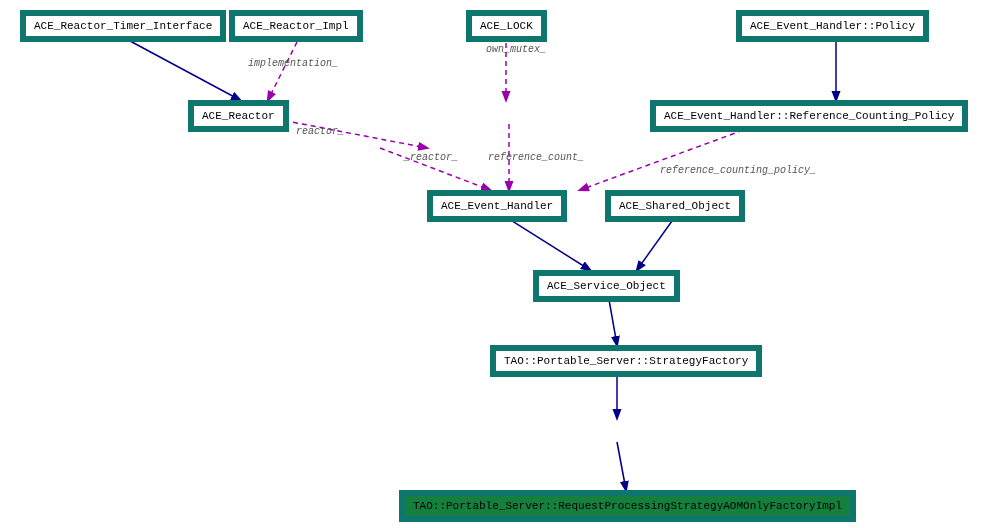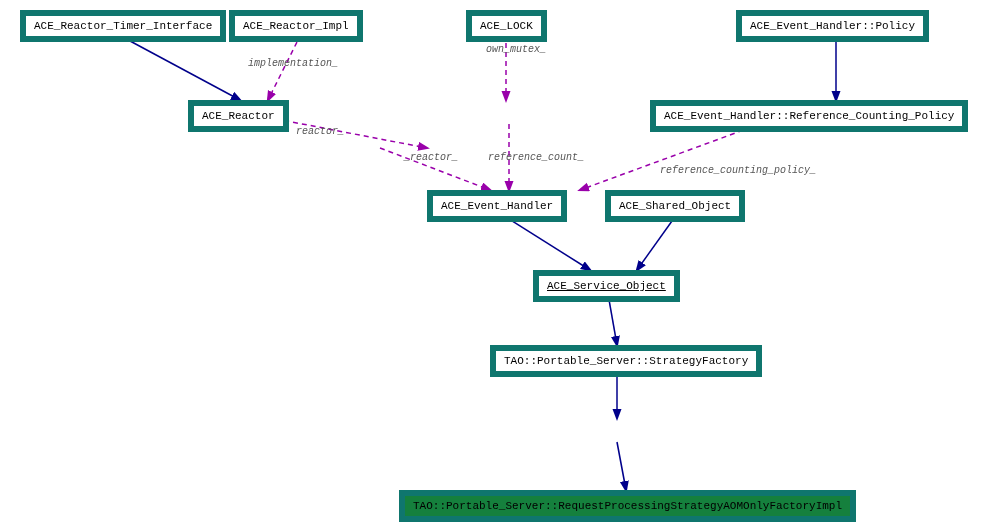--- a/index.html
+++ b/index.html
@@ -97,21 +97,21 @@
 
   <div class="node" style="left:188px; top:100px;">ACE_Reactor</div>
 
 
   <div class="node" style="left:650px; top:100px;">ACE_Event_Handler::Reference_Counting_Policy</div>
 
   <div class="node" style="left:427px; top:190px;">ACE_Event_Handler</div>
 
   <div class="node" style="left:605px; top:190px;">ACE_Shared_Object</div>
 
-  <div class="node" style="left:533px; top:270px;text-decoration:underline;">ACE_Service_Object</div>
+  <div class="node" style="left:533px; top:270px;">ACE_Service_Object</div>
 
   <div class="node" style="left:490px; top:345px;">TAO::Portable_Server::StrategyFactory</div>
 
 
   <div class="node" style="left:399px; top:490px; background:#15803d;">TAO::Portable_Server::RequestProcessingStrategyAOMOnlyFactoryImpl</div>
 
   <div class="label" style="left:248px; top:58px;">implementation_</div>
 
   <div class="label" style="left:486px; top:44px;">own_mutex_</div>
 

